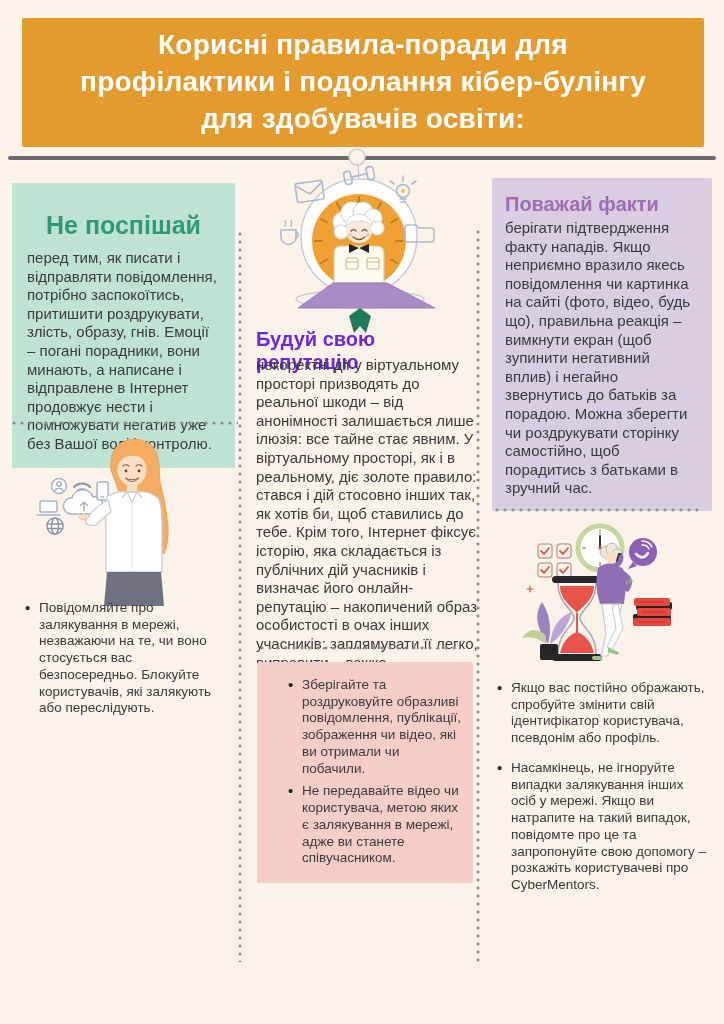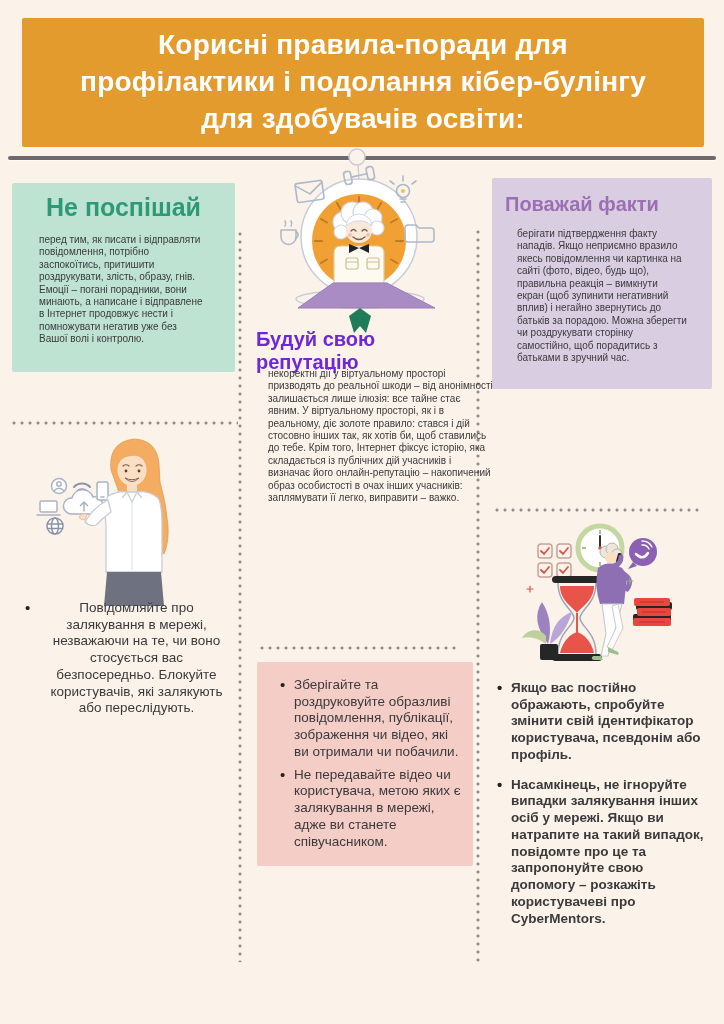--- a/index.html
+++ b/index.html
@@ -18,44 +18,44 @@
   .header-title{
     color:#FFFFFF; font-weight:bold; font-size:28px; line-height:1.32;
     text-align:center; white-space:pre-line; letter-spacing:0.2px;
   }
   .divider{
     left:8px; top:156px; width:708px; height:4px;
     background:#6F696E; border-radius:2px;
     box-shadow:0 1px 0 rgba(255,255,255,0.6);
   }
   .card{border-radius:2px; box-sizing:border-box;}
-  .card-green{left:12px; top:183px; width:223px; background:#BFE3D3; padding:6px 15px 14px;}
+  .card-green{left:12px; top:183px; width:223px; background:#BFE3D3; padding:24px 15px 14px;}
   .card-green h2{margin:4px 0 9px; text-align:center; font-size:25px; color:#2D9A77;}
   .card-purple{left:492px; top:178px; width:220px; background:#D9CDE1; padding:13px 13px 13px;}
   .card-purple h2{margin:2px 0 3px; font-size:20px; color:#9C6EB4;}
-  .body-text{font-size:10px; line-height:1.24; margin:12px;}
+  .body-text{font-size:15px; line-height:1.24; margin:0;}
   .mid-title{left:256px; top:328px; width:226px; font-size:20px; font-weight:bold; color:#6d28d9;}
   .mid-body{left:256px; top:356px; width:226px;}
   .dot-h{height:4px;
     background-image:radial-gradient(circle,#8D8D8D 1.4px,transparent 1.7px);
     background-size:8px 4px; background-repeat:repeat-x; background-position:left center;}
   .dot-v{width:4px;
     background-image:radial-gradient(circle,#8D8D8D 1.4px,transparent 1.7px);
     background-size:4px 8px; background-repeat:repeat-y; background-position:center top;}
   .dot-h1{left:10px; top:421px; width:228px;}
   .dot-h2{left:258px; top:646px; width:202px;}
   .dot-h3{left:493px; top:508px; width:208px;}
   .dot-v1{left:238px; top:230px; height:732px;}
   .dot-v2{left:476px; top:228px; height:734px;}
   .bullet{position:relative; padding-left:15px; margin:0 0 13px; font-size:13.5px; line-height:1.24;}
   .bullet::before{content:"•"; position:absolute; left:1px; top:-1px; font-size:15px; color:#222;}
-  .left-list{left:24px; top:600px; width:210px;text-align:center;}
-  .pink-card{left:257px; top:662px; width:216px; background:#F5CDC7; padding:15px 12px 10px 22px;}
+  .left-list{left:24px; top:600px; width:210px;}
+  .pink-card{left:257px; top:662px; width:216px; background:#F5CDC7; padding:15px 12px 10px 30px;}
   .pink-card .bullet{margin-bottom:6px;}
-  .right-list{left:496px; top:680px; width:215px;font-weight:bold;}
+  .right-list{left:496px; top:680px; width:215px;}
   .illus-clock{left:247px; top:142px; width:230px; height:300px;}
   .illus-woman{left:8px; top:430px; width:228px; height:180px;}
   .illus-hourglass{left:490px; top:516px; width:226px; height:150px;}
 </style>
 </head>
 <body>
 
 <div class="page">
 
   <div class="abs header">

